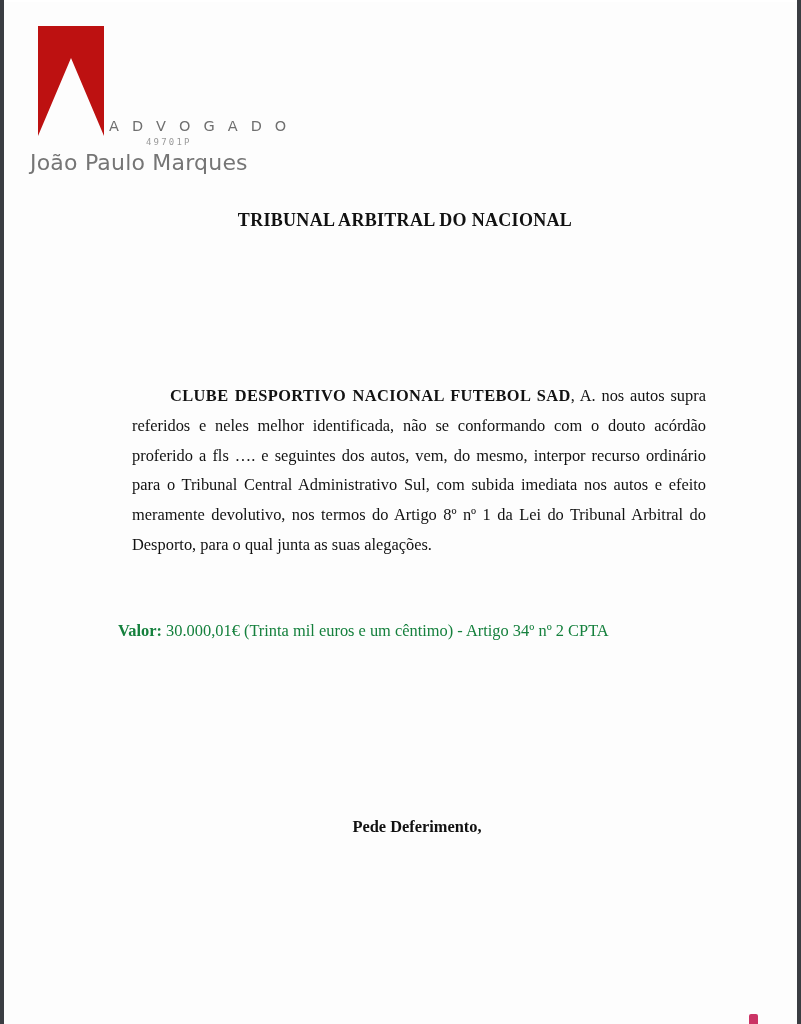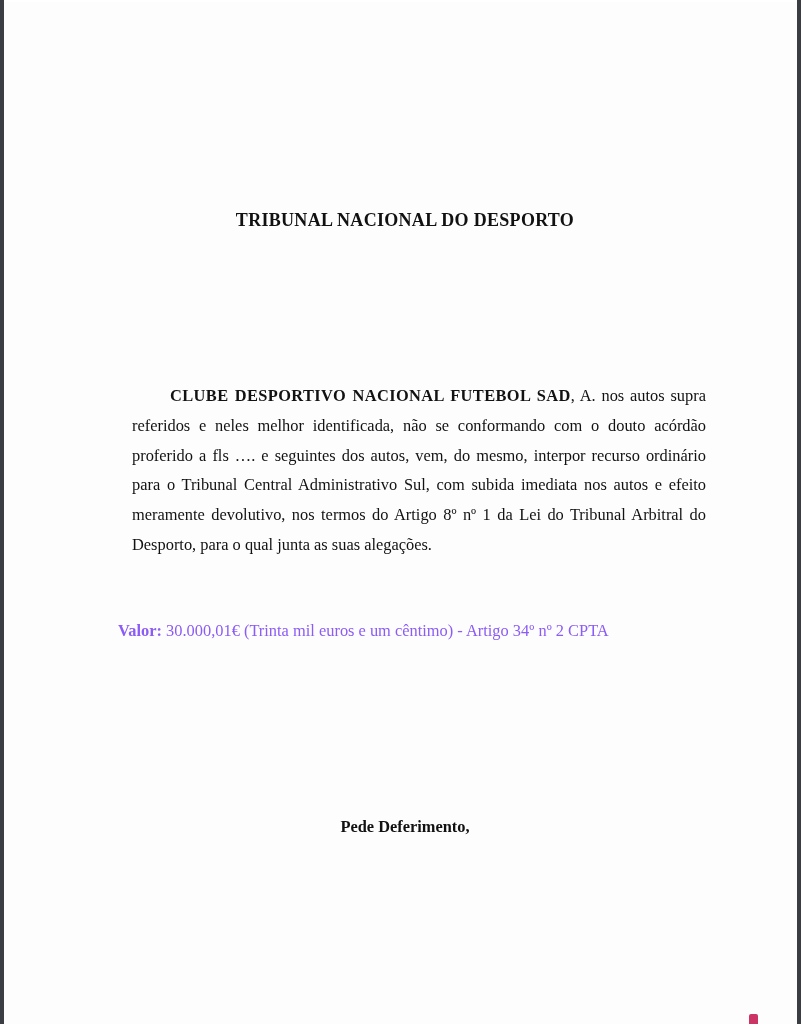--- a/index.html
+++ b/index.html
@@ -131,31 +131,31 @@
   }
   #main-paragraph b { font-weight: bold; letter-spacing: 0.4px; }
 
   .info-line {
     position: absolute;
     left: 114px;
     width: 578px;
     text-align: left;
     font-size: 16.4px;
     line-height: 29.8px;
-    color: #8b5cf6;
+    color: #15803d;
     font-family: "Liberation Serif", serif;
   }
   .info-line b { font-weight: bold; }
   #valor-line { top: 616px; }
   #junta-line { top: 655px; }
 
   
   .closing-line {
     position: absolute;
-    left: 114px;
+    left: 126px;
     width: 574px;
     text-align: center;
     font-weight: bold;
     font-size: 16.4px;
     color: #111111;
     font-family: "Liberation Serif", serif;
   }
   #closing-1 { top: 817px; }
   #closing-2 { top: 860px; }
 
@@ -171,22 +171,36 @@
     opacity: 0.85;
   }
 </style>
 </head>
 <body>
 
 <div id="page">
   <div id="page-surface">
     <div class="top-hairline"></div>
 
-
-    <div class="doc-heading" id="title-court">TRIBUNAL NACIONAL DO DESPORTO</div>
+    <div id="letterhead">
+
+      <div id="logo-mark">
+        <svg width="66" height="110" viewBox="0 0 66 110" xmlns="http://www.w3.org/2000/svg">
+          <path d="M0,0 H66 V110 L33,32 L0,110 Z" fill="#bd1111"></path>
+        </svg>
+      </div>
+
+      <div id="logo-advogado">A D V O G A D O</div>
+
+      <div id="logo-cedula">49701P</div>
+
+      <div id="logo-name">João Paulo Marques</div>
+    </div>
+
+    <div class="doc-heading" id="title-court">TRIBUNAL ARBITRAL DO NACIONAL</div>
 
 
     <div id="body-block">
       <p id="main-paragraph"><b>CLUBE DESPORTIVO NACIONAL FUTEBOL SAD</b><span>, A. nos autos supra referidos e neles melhor identificada, não se conformando com o douto acórdão proferido a fls …. e seguintes dos autos, vem, do mesmo, interpor recurso ordinário para o Tribunal Central Administrativo Sul, com subida imediata nos autos e efeito meramente devolutivo, nos termos do Artigo 8º nº 1 da Lei do Tribunal Arbitral do Desporto, para o qual junta as suas alegações.</span></p>
     </div>
 
     <div class="info-line" id="valor-line"><b>Valor:</b><span> 30.000,01€ (Trinta mil euros e um cêntimo) - Artigo 34º nº 2 CPTA</span></div>
 
 
     <div class="closing-line" id="closing-1">Pede Deferimento,</div>

